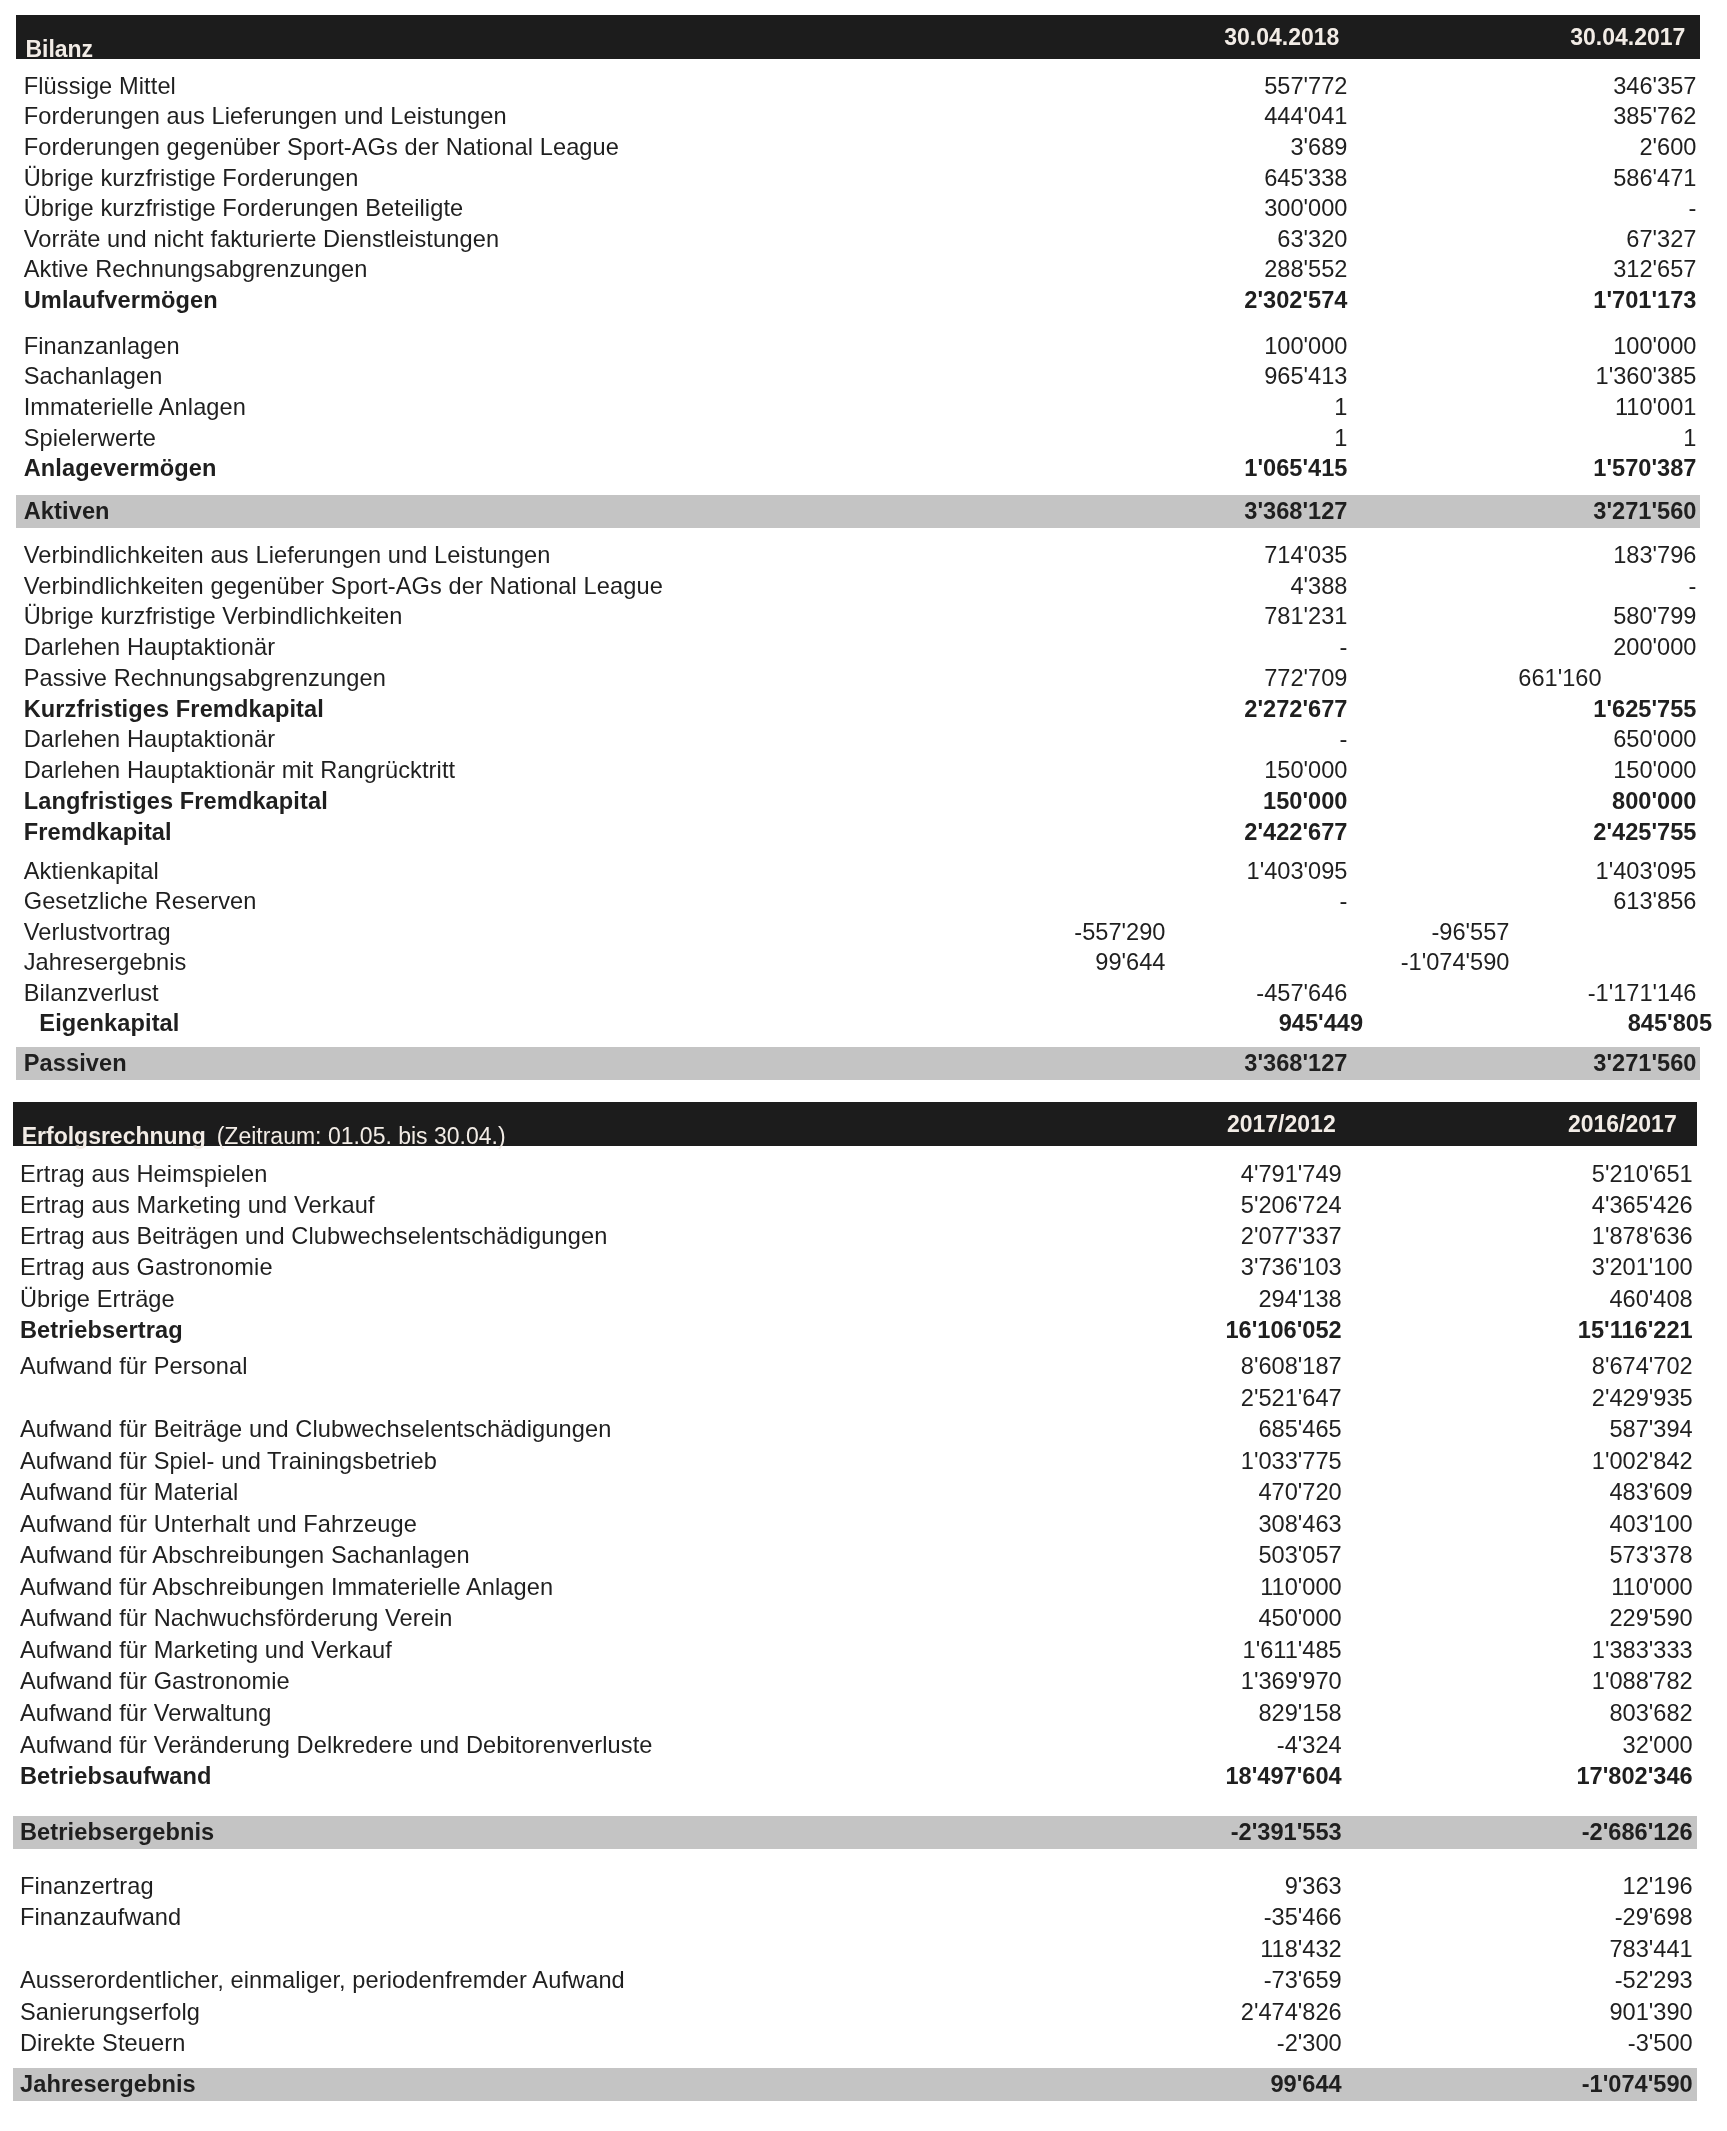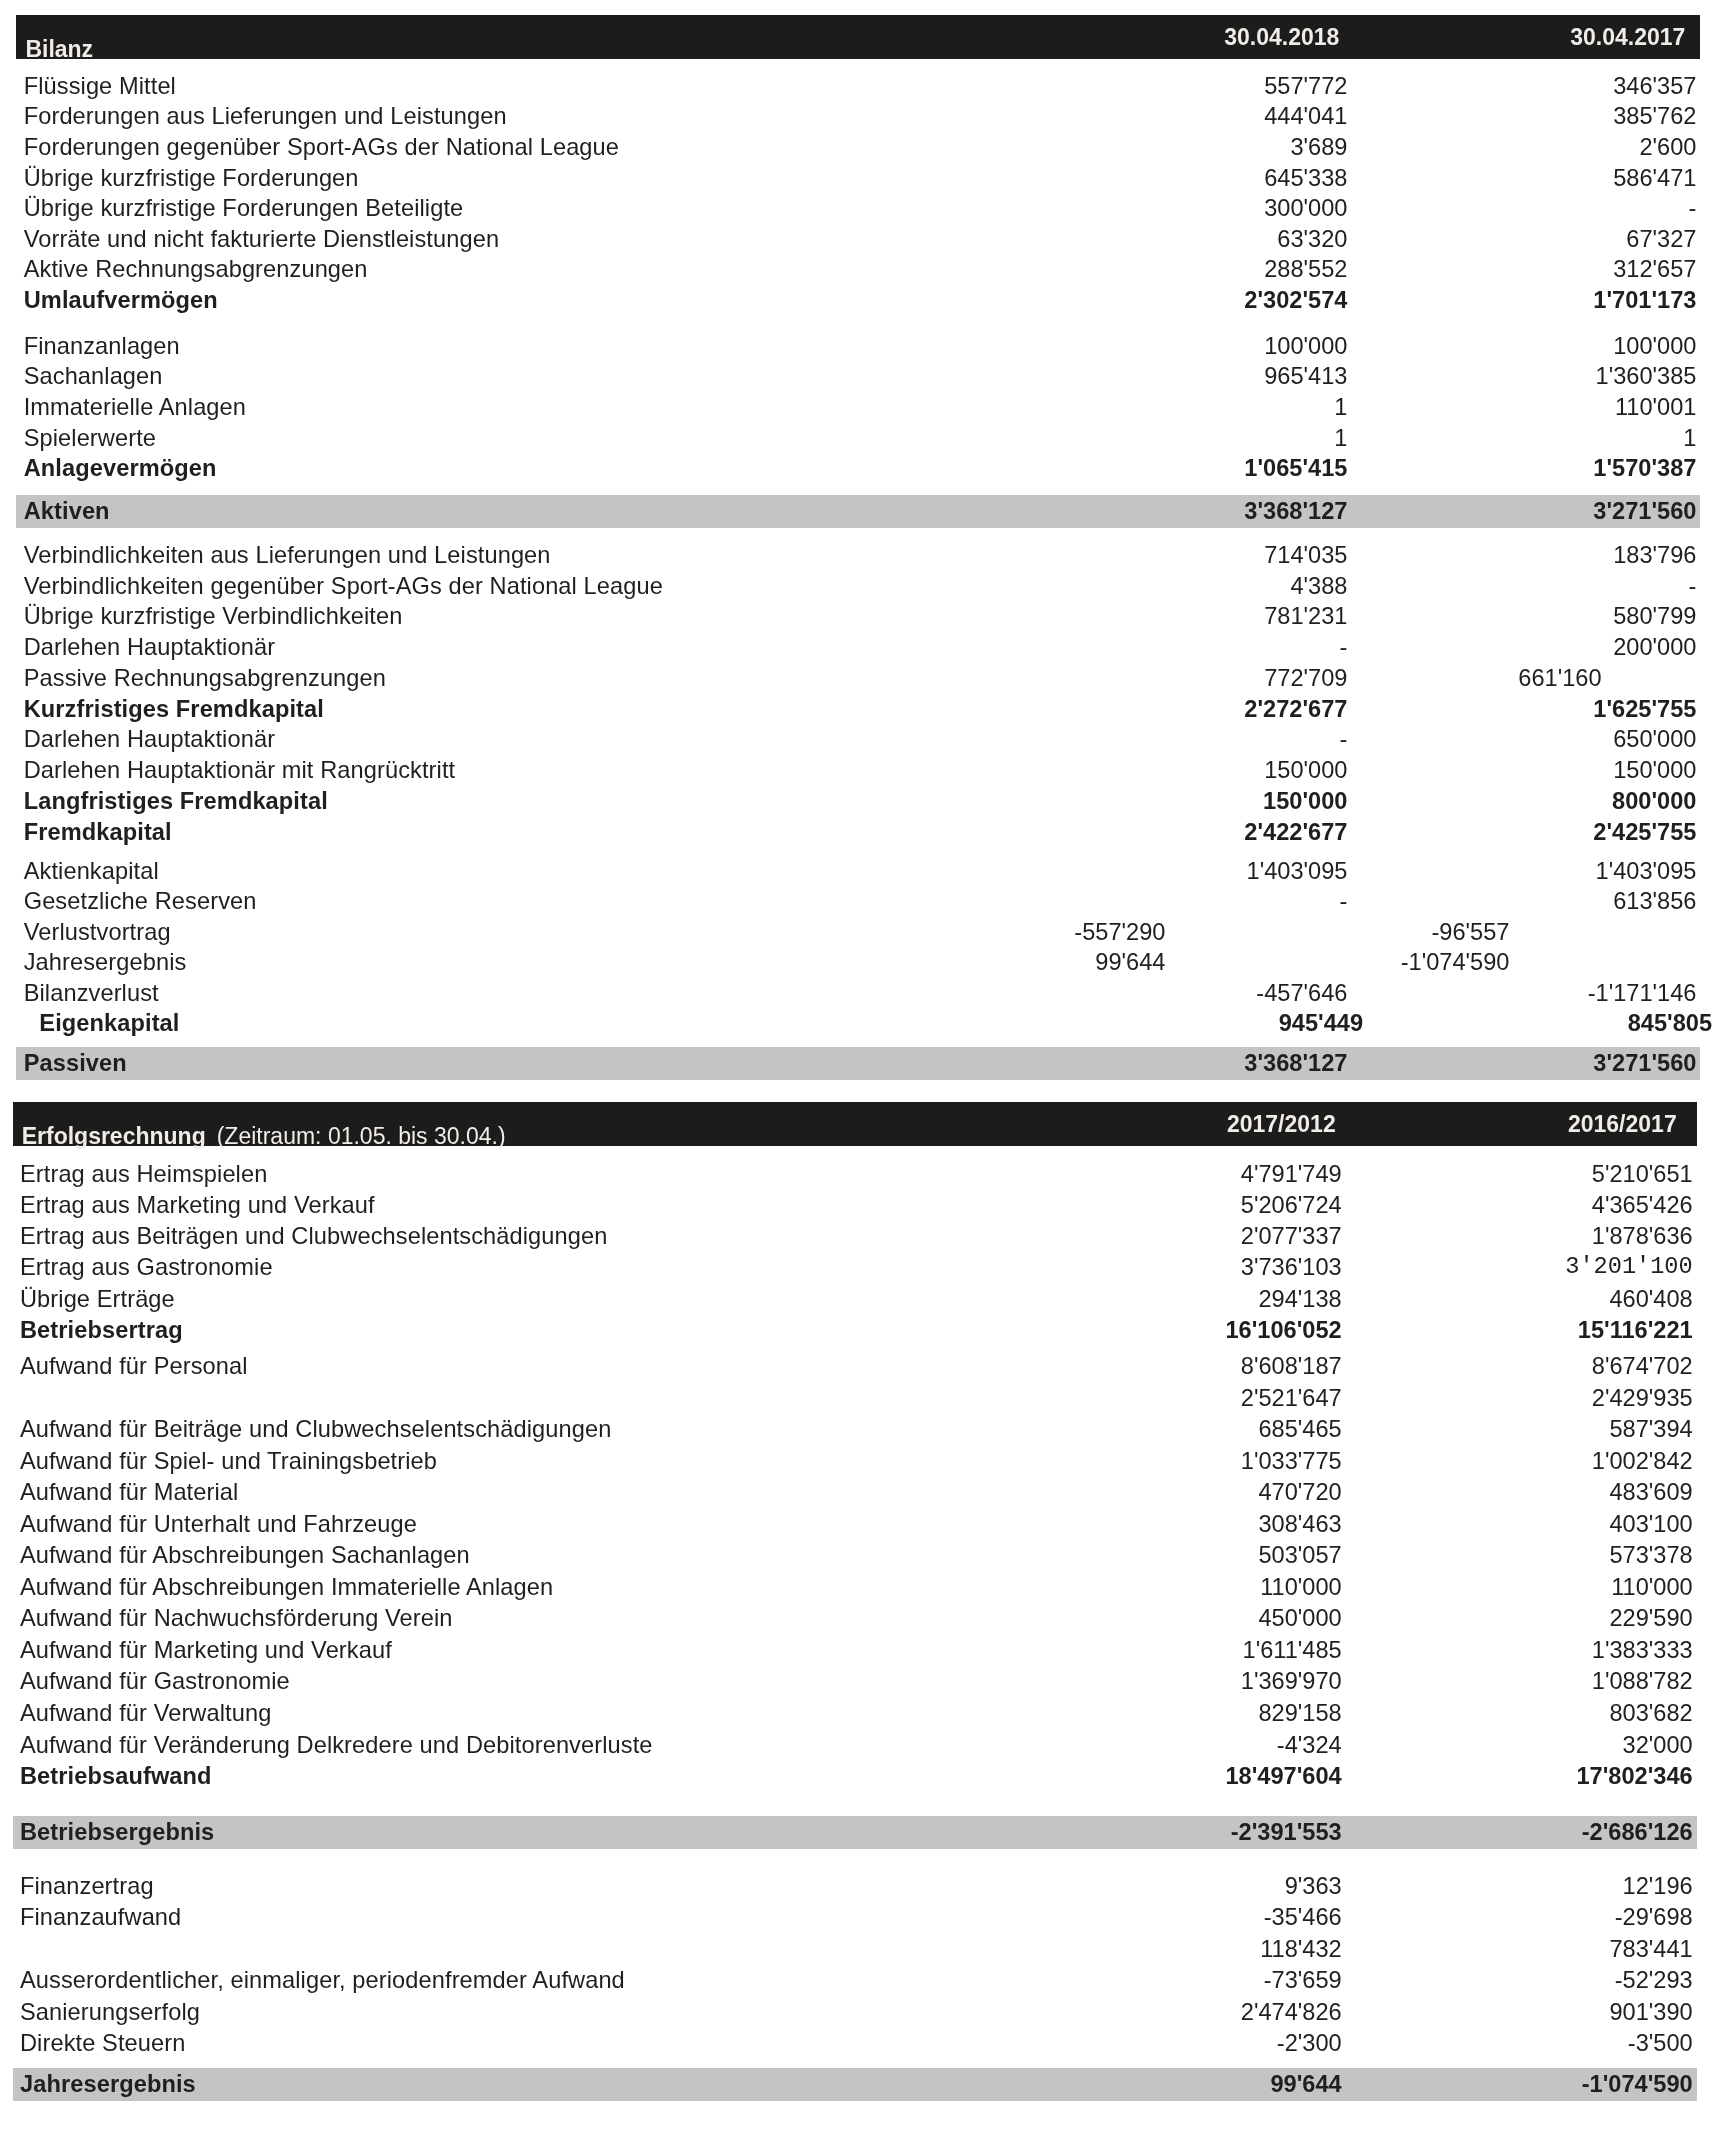--- a/index.html
+++ b/index.html
@@ -198,21 +198,21 @@
       <span class="v" style="left: 1407px;">4'365'426</span>
     </div>
     <div class="row" style="top: 1221px; left: 12.7px;">
       <span class="lbl">Ertrag aus Beiträgen und Clubwechselentschädigungen</span>
       <span class="v" style="left: 1056px;">2'077'337</span>
       <span class="v" style="left: 1407px;">1'878'636</span>
     </div>
     <div class="row" style="top: 1252px; left: 12.7px;">
       <span class="lbl">Ertrag aus Gastronomie</span>
       <span class="v" style="left: 1056px;">3'736'103</span>
-      <span class="v" style="left: 1407px; font-family: Liberation Mono, monospace;">3'201'100</span>
+      <span class="v" style="left: 1407px;">3'201'100</span>
     </div>
     <div class="row" style="top: 1284px; left: 12.7px;">
       <span class="lbl">Übrige Erträge</span>
       <span class="v" style="left: 1056px;">294'138</span>
       <span class="v" style="left: 1407px;">460'408</span>
     </div>
     <div class="row bold" style="top: 1315px; left: 12.7px;">
       <span class="lbl">Betriebsertrag</span>
       <span class="v" style="left: 1056px;">16'106'052</span>
       <span class="v" style="left: 1407px;">15'116'221</span>

